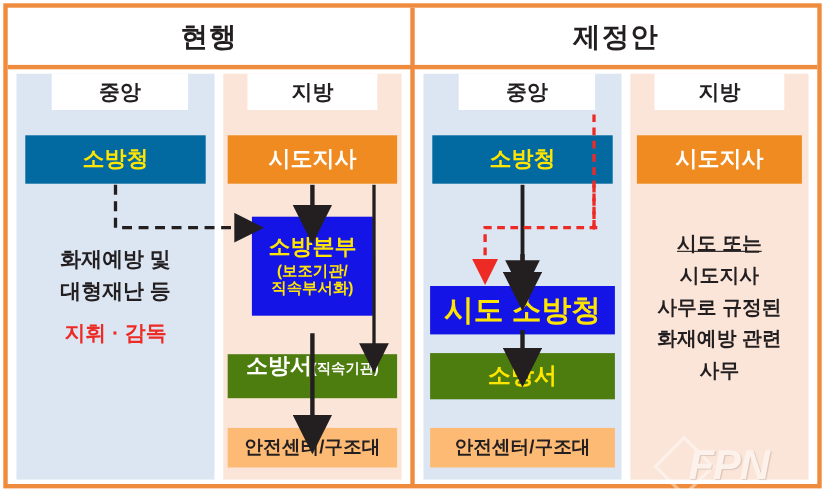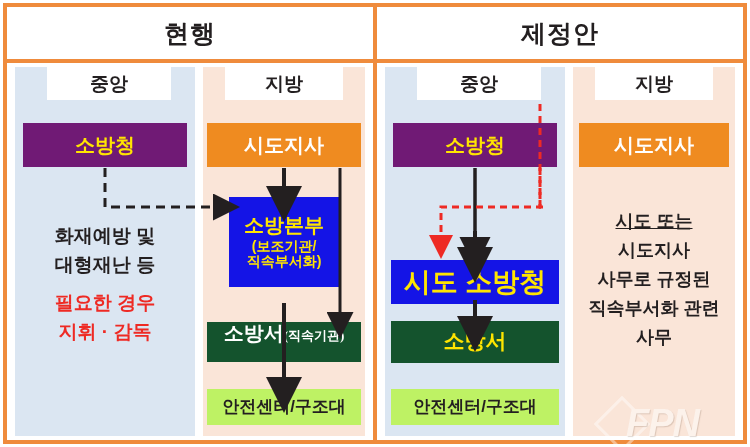--- a/index.html
+++ b/index.html
@@ -78,25 +78,25 @@
     display: flex; flex-direction: column;
     align-items: center; justify-content: center;
     text-align: center;
     font-weight: bold;
     line-height: 1.12;
   }
   .node .main { display: block; }
   .node .sub  { display: block; }
 
   
-  .node-navy  { background: #701a75; color: #ffe500; font-size: 20px; }
+  .node-navy  { background: #0369a1; color: #ffe500; font-size: 20px; }
   .node-orange{ background: #ef8b20; color: #ffffff; font-size: 20px; }
   .node-blue  { background: #1414e6; color: #ffe500; }
-  .node-mblue { background: #14532d; font-family: Liberation Serif, serif; }
-  .node-lblue { background: #bef264; color: #231f20; font-size: 17px; }
+  .node-mblue { background: #4d7c0f; }
+  .node-lblue { background: #fdba74; color: #231f20; font-size: 17px; }
 
   
   .textblock {
     position: absolute;
     text-align: center;
     font-weight: bold;
     color: #231f20;
   }
   .textblock .red { color: #ee2a24; display: block; }
   .textblock .blk { display: block; }
@@ -174,21 +174,20 @@
       <span class="sub" style="font-size:13px; color:#ffffff;">(직속기관)</span>
     </div>
 
     <div class="node node-lblue" style="left:200px; top:326px; width:154px; height:36px;">
       <span class="main">안전센터/구조대</span>
     </div>
 
     <div class="textblock" style="left:12px; top:160px; width:172px; font-size:19px;">
       <span class="blk" style="margin-bottom:3px;">화재예방 및</span>
       <span class="blk" style="margin-bottom:12px;">대형재난 등</span>
-      <span class="red" style="margin-bottom:3px;">필요한 경우</span>
       <span class="red">지휘 · 감독</span>
     </div>
   </div>
 
   <div class="panel right">
 
     <div class="col central">
       <div class="col-header">중앙</div>
     </div>
 
@@ -213,21 +212,21 @@
     </div>
 
     <div class="node node-lblue" style="left:14px; top:326px; width:168px; height:36px;">
       <span class="main">안전센터/구조대</span>
     </div>
 
     <div class="textblock" style="left:198px; top:146px; width:158px; font-size:18px;">
       <span class="blk" style="margin-bottom:5px;text-decoration:underline;">시도 또는</span>
       <span class="blk" style="margin-bottom:5px;">시도지사</span>
       <span class="blk" style="margin-bottom:5px;">사무로 규정된</span>
-      <span class="blk" style="margin-bottom:5px;">직속부서화 관련</span>
+      <span class="blk" style="margin-bottom:5px;">화재예방 관련</span>
       <span class="blk">사무</span>
     </div>
   </div>
 
   <svg class="arrows" viewBox="0 0 750 447">
     <defs>
       <marker id="blkArrow" markerWidth="9" markerHeight="9" refX="1" refY="4.5" orient="auto" markerUnits="strokeWidth">
         <path d="M0,0 L9,4.5 L0,9 z" fill="#231f20"></path>
       </marker>
       <marker id="redArrow" markerWidth="8" markerHeight="8" refX="1" refY="4" orient="auto" markerUnits="strokeWidth">

